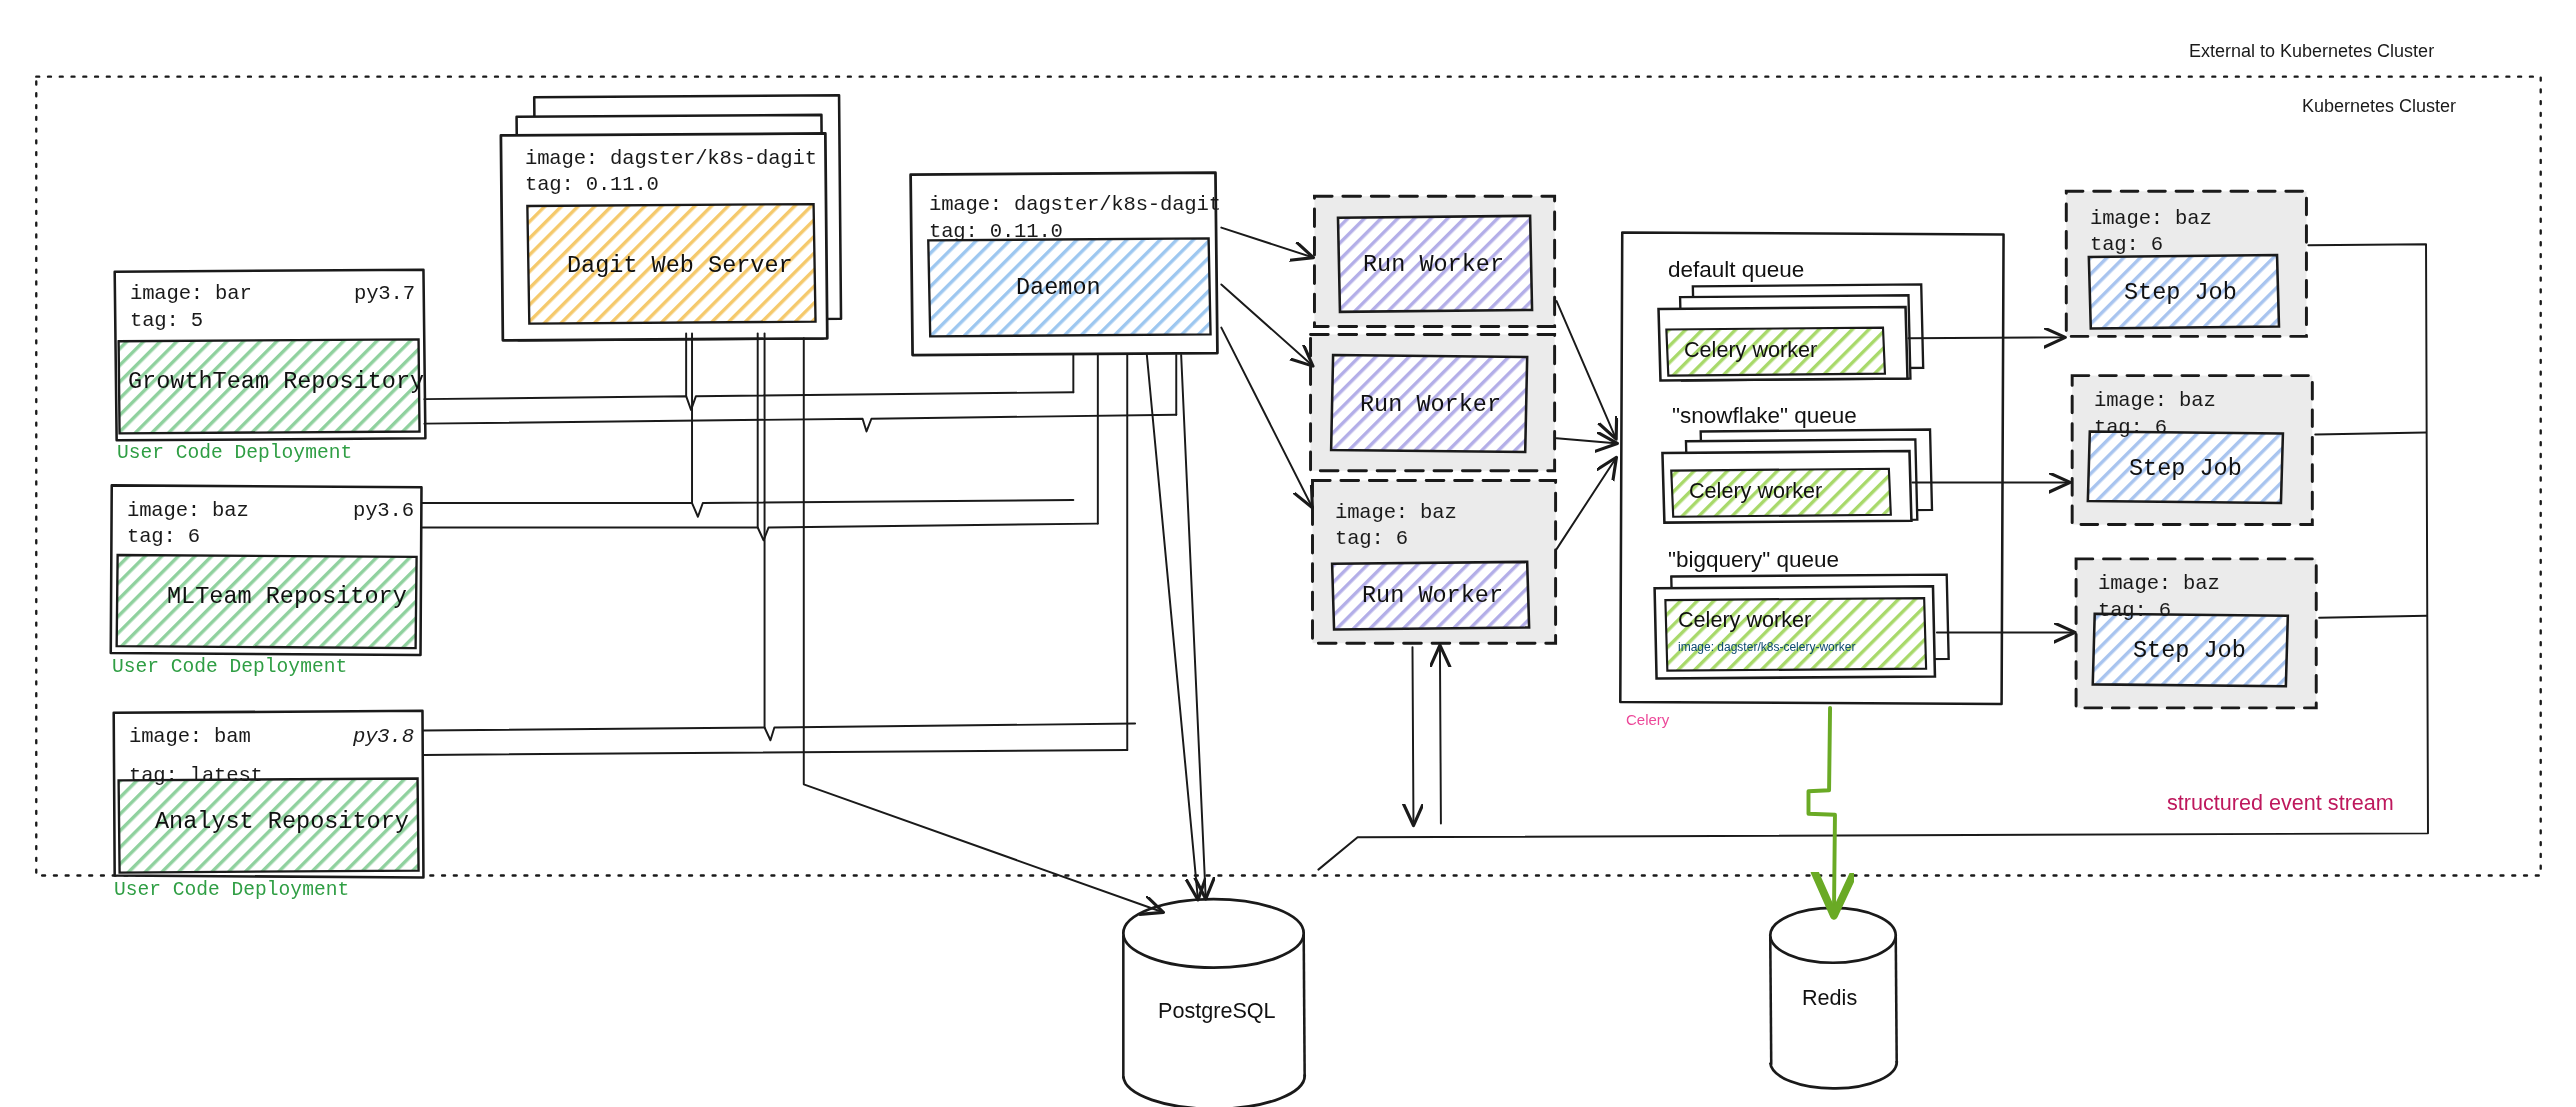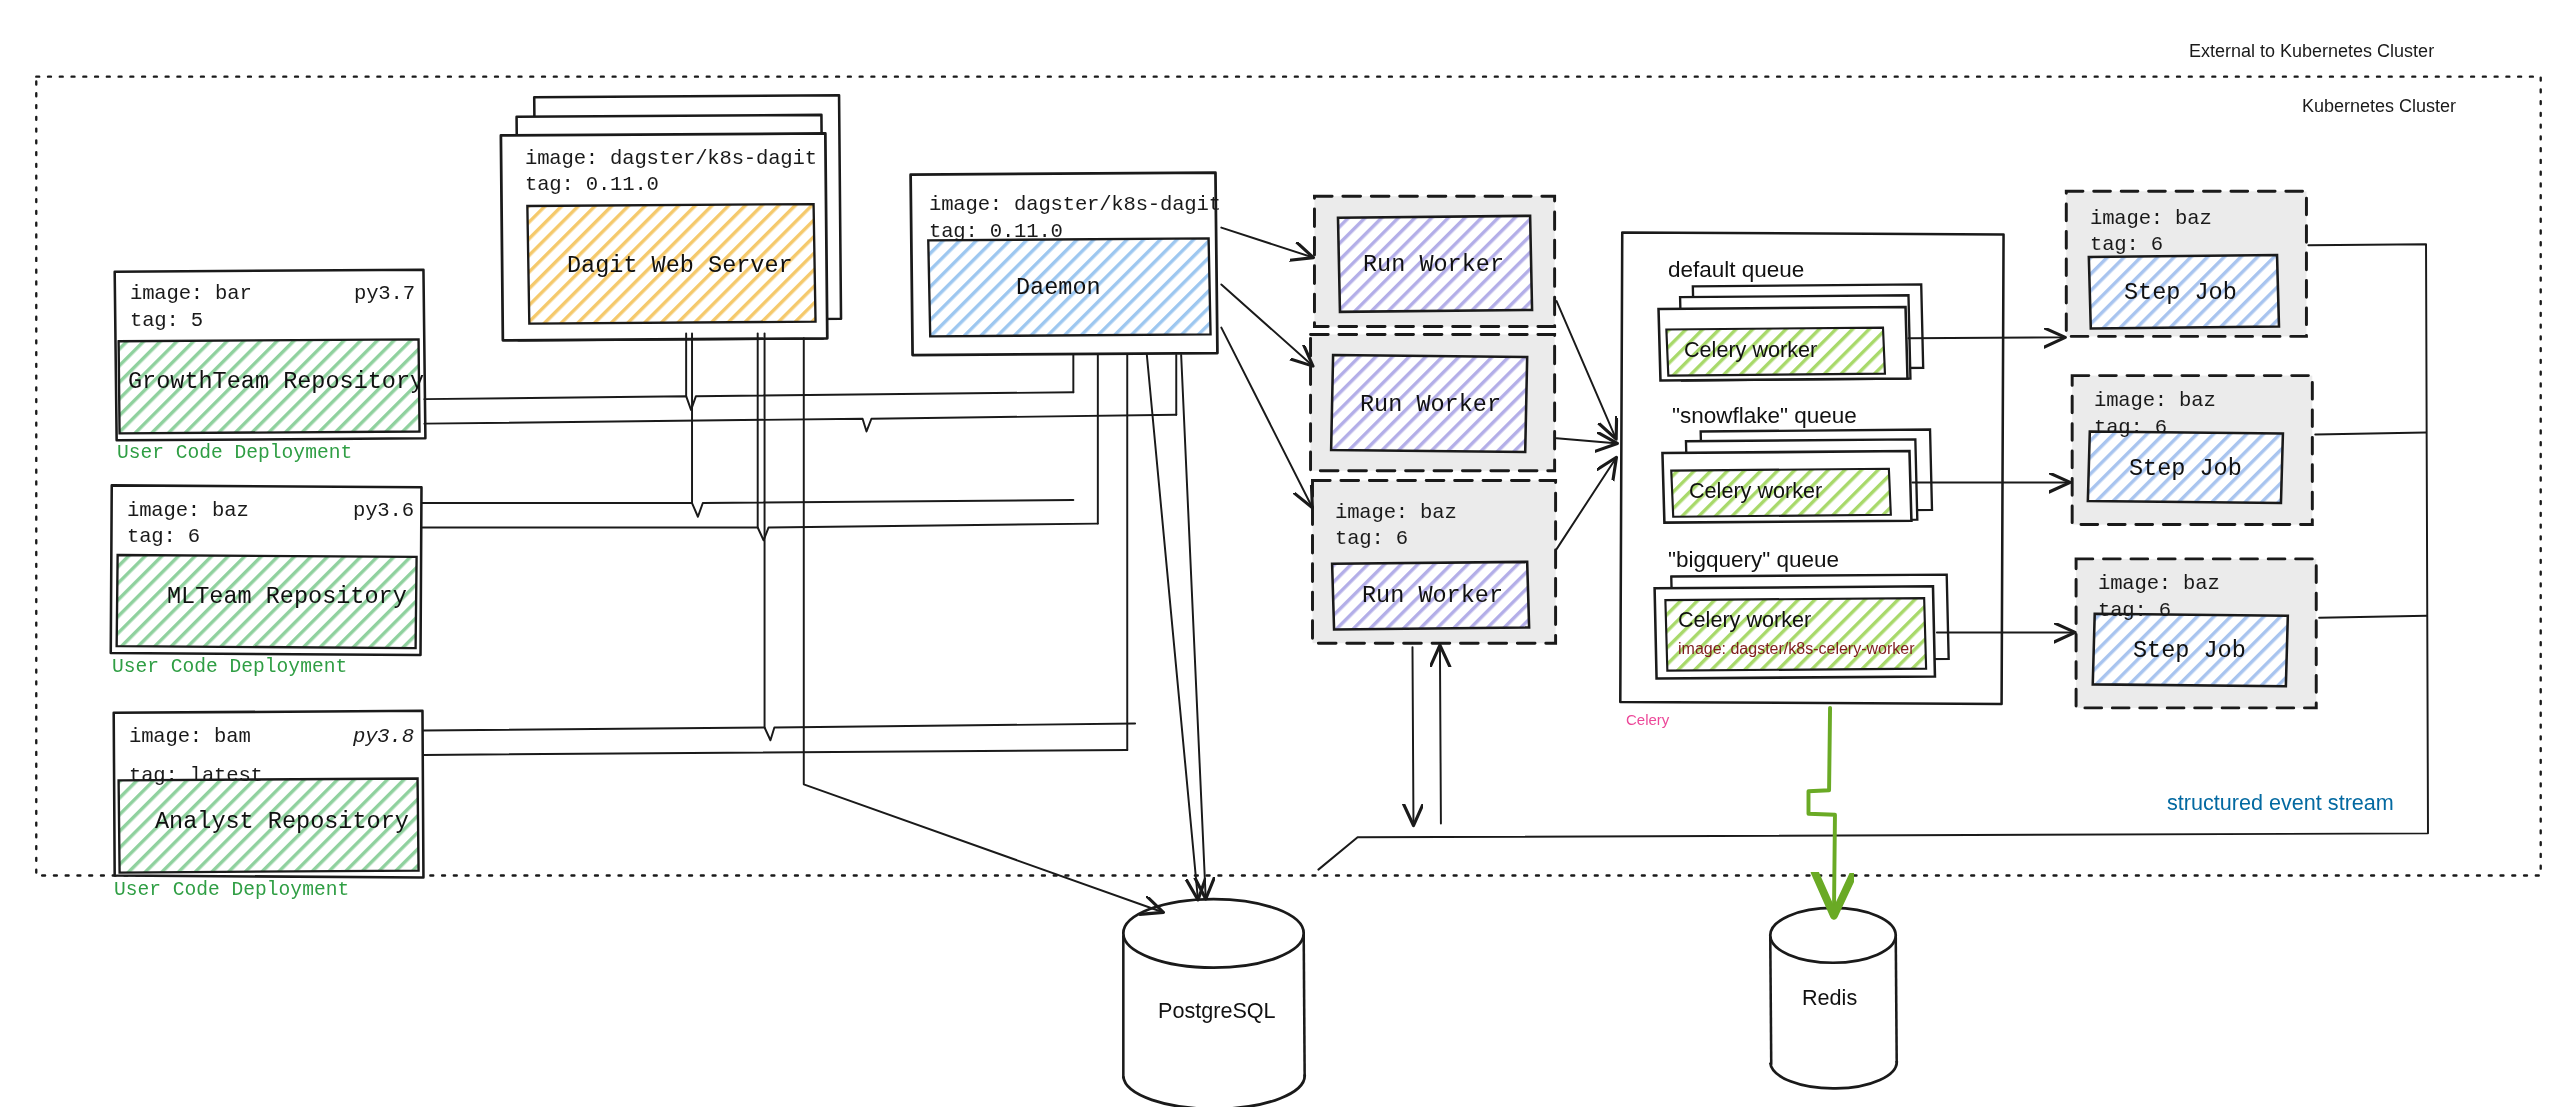--- a/index.html
+++ b/index.html
@@ -46,39 +46,39 @@
   }
   .node-label {
     font-size: 23.5px;
     color: #111111;
   }
   .node-label-sm {
     font-size: 21.6px;
     color: #111111;
   }
   .sub-label {
-    font-size: 16px;
-    color: #7f1d1d;
+    font-size: 12px;
+    color: #0c4a6e;
     text-align: center;
   }
   .green-label {
     font-size: 19.6px;
     color: #2f9e44;
   }
   .celery-label {
     font-size: 15px;
     color: #ec4899;
   }
   .queue-label {
     font-size: 22.5px;
     color: #111111;
   }
   .ses-label {
     font-size: 21.6px;
-    color: #0369a1;
+    color: #be185d;
   }
   .db-label {
     font-size: 21.6px;
     color: #111111;
   }
 </style>
 </head>
 <body>
 
 <div id="stage">

